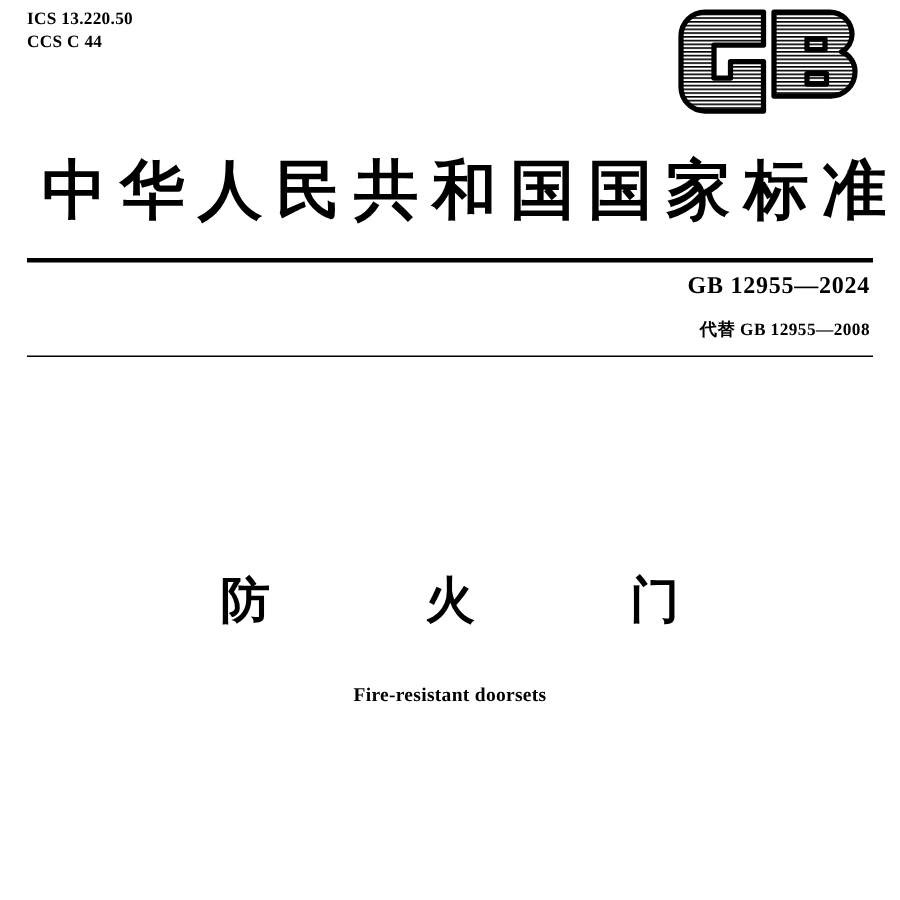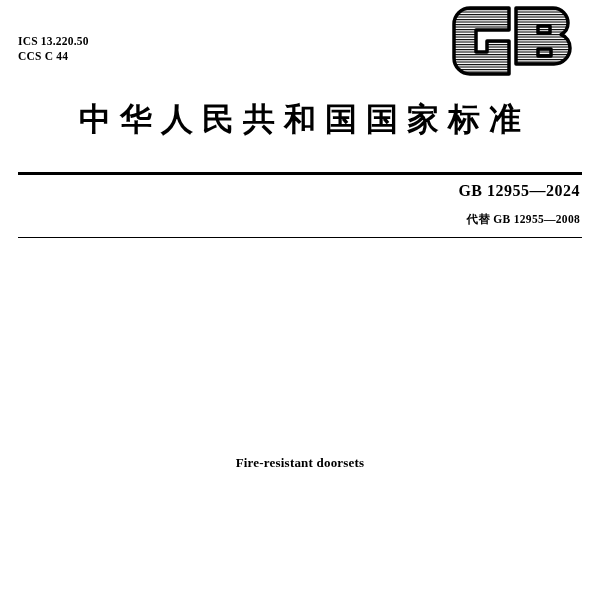--- a/index.html
+++ b/index.html
@@ -24,43 +24,42 @@
   
   .meta {
     position: absolute;
     left: 18px;
     top: 6px;
     font-family: "Liberation Serif", serif;
     font-size: 11.5px;
     line-height: 15px;
     letter-spacing: 0.2px;
     white-space: nowrap;
-    margin-top: 28px;
   }
   .meta div { font-weight: bold; }
 
   
   .gb-logo {
     position: absolute;
     right: 20px;
     top: 4px;
     width: 130px;
     height: 74px;
   }
 
   
   .title-cn {
     position: absolute;
     left: 0;
     right: 0;
     top: 98px;
-    text-align: center;
+    text-align: right;
     font-family: Liberation Serif, serif;
     font-weight: bold;
-    font-size: 32px;
+    font-size: 43px;
     letter-spacing: 9px;
     text-indent: 9px;
     white-space: nowrap;
   }
 
   
   .rule-thick {
     position: absolute;
     left: 18px;
     right: 18px;
@@ -160,15 +159,16 @@
 
   <div class="title-cn">中华人民共和国国家标准</div>
 
   <div class="rule-thick"></div>
 
   <div class="std-no">GB 12955—2024</div>
   <div class="std-replace">代替 GB 12955—2008</div>
 
   <div class="rule-thin"></div>
 
+  <div class="subject-cn">防 火 门</div>
   <div class="subject-en">Fire-resistant doorsets</div>
 
 </div>
 
 </body></html>

